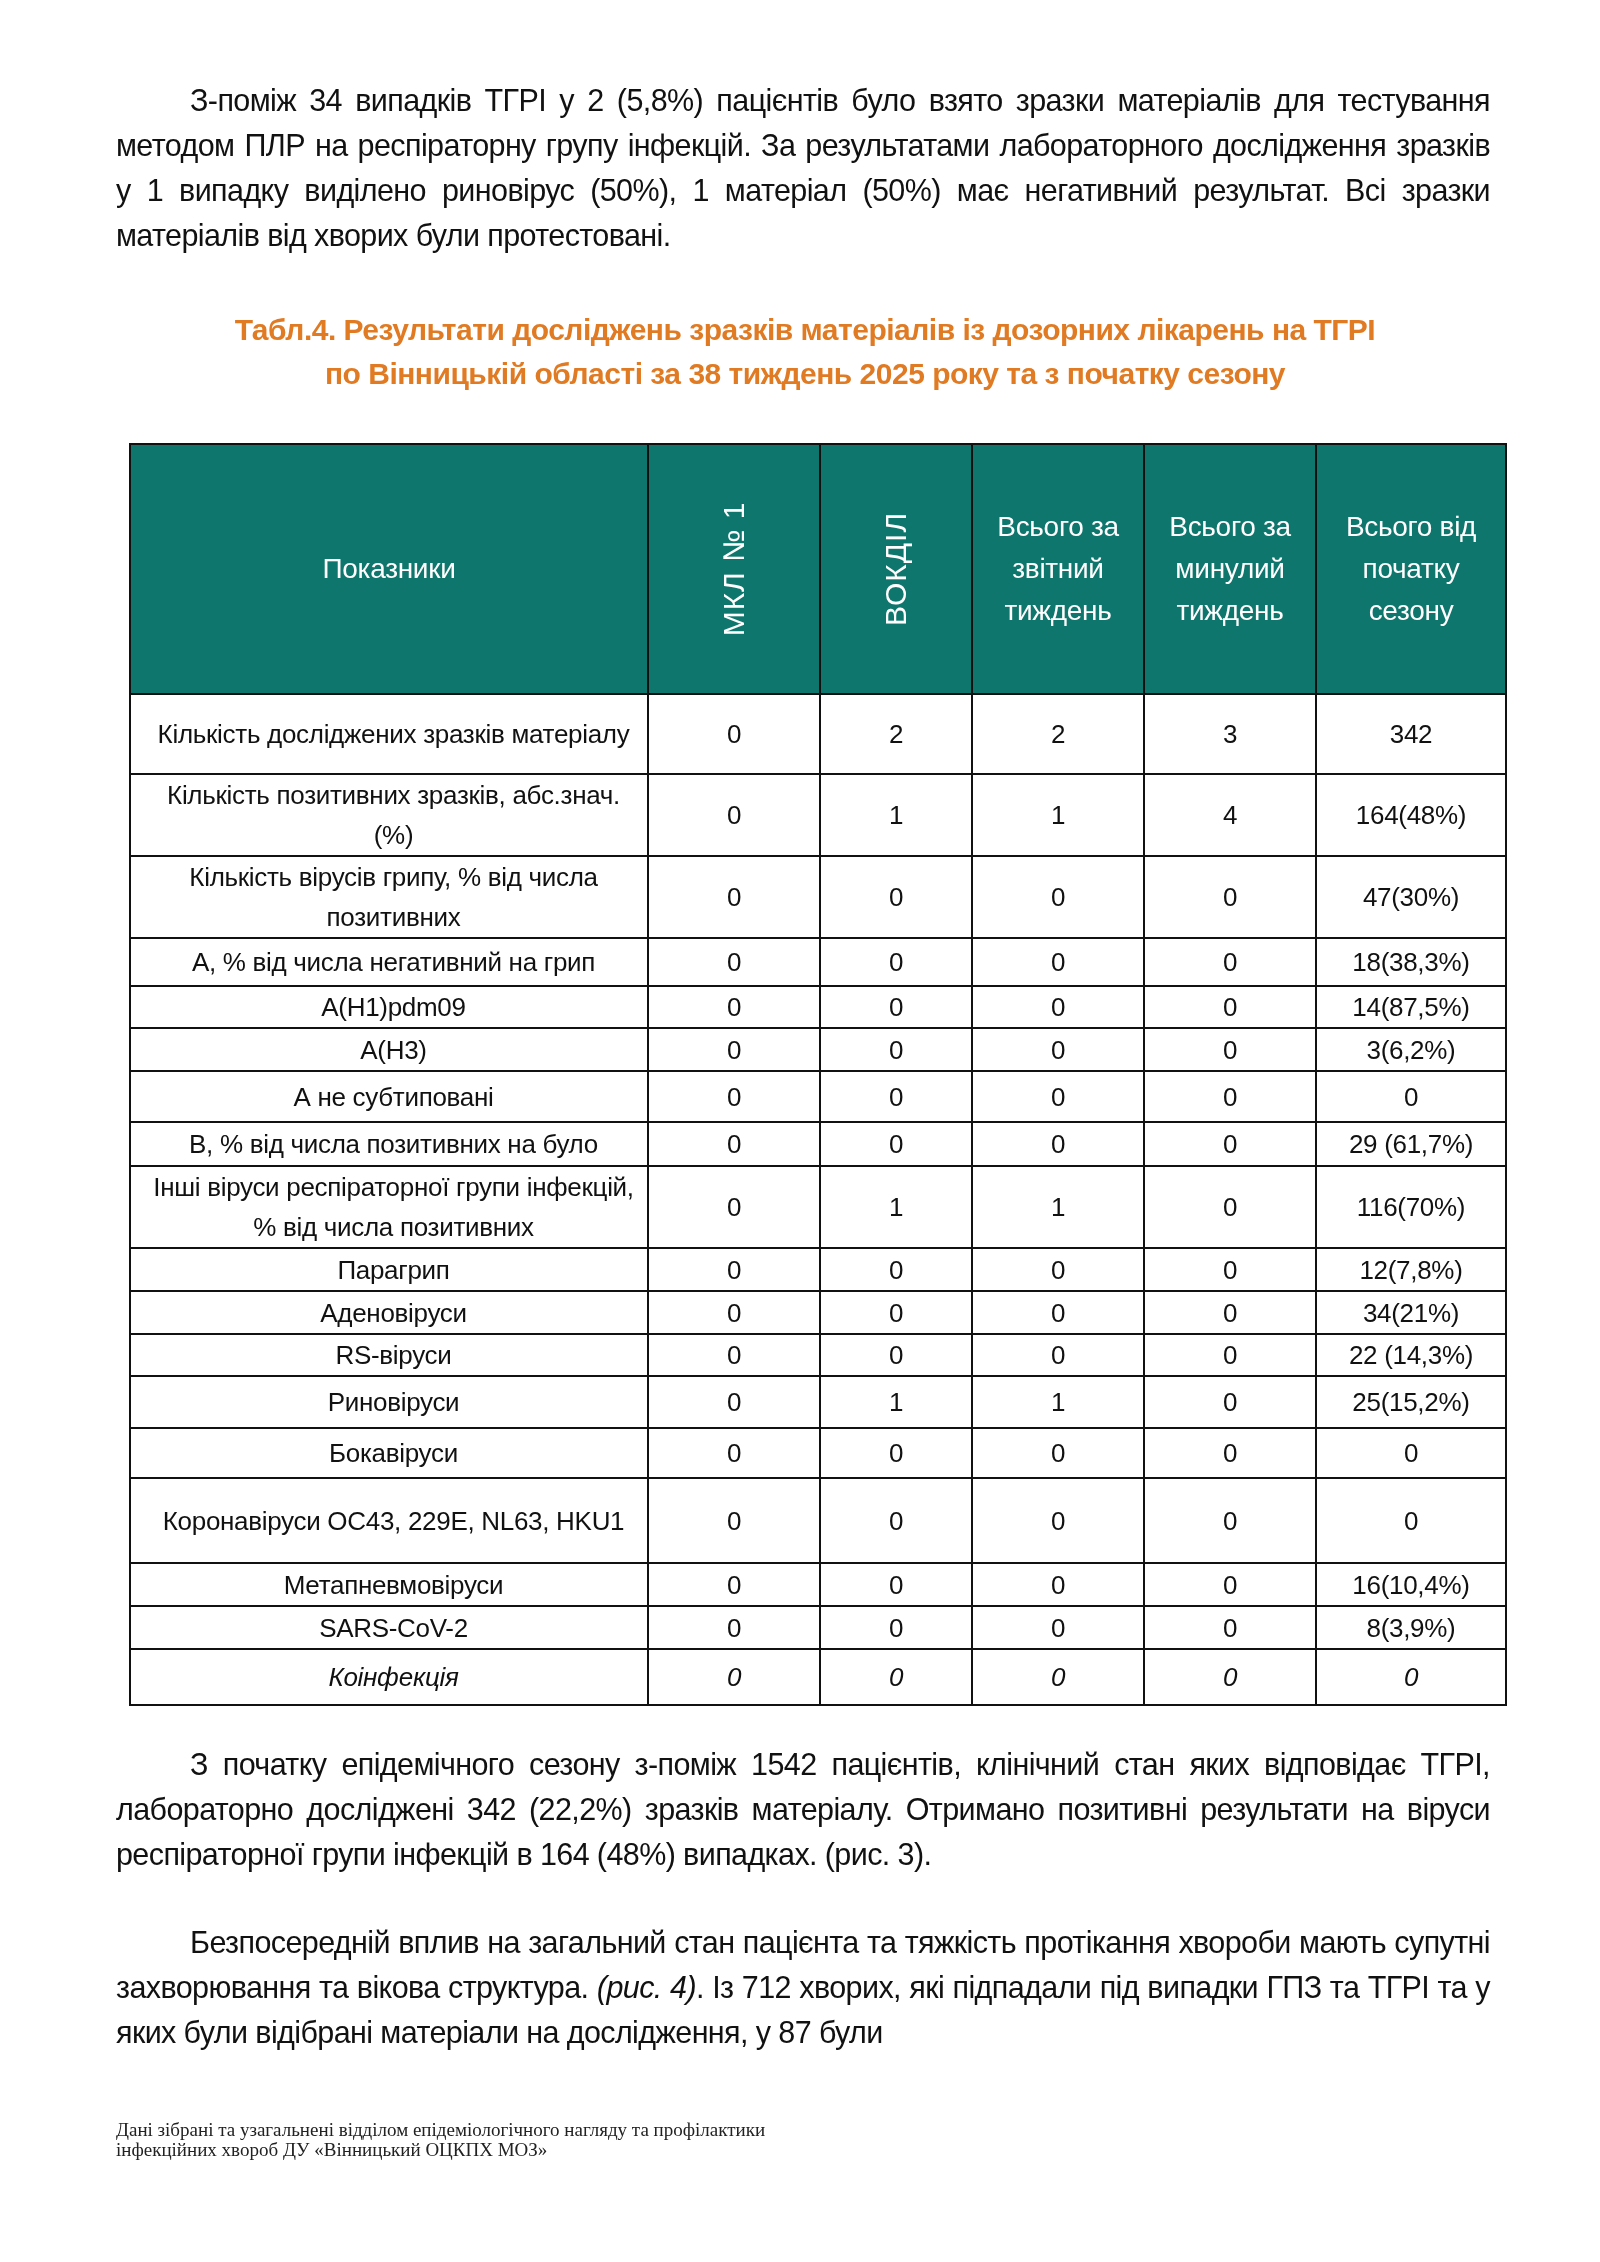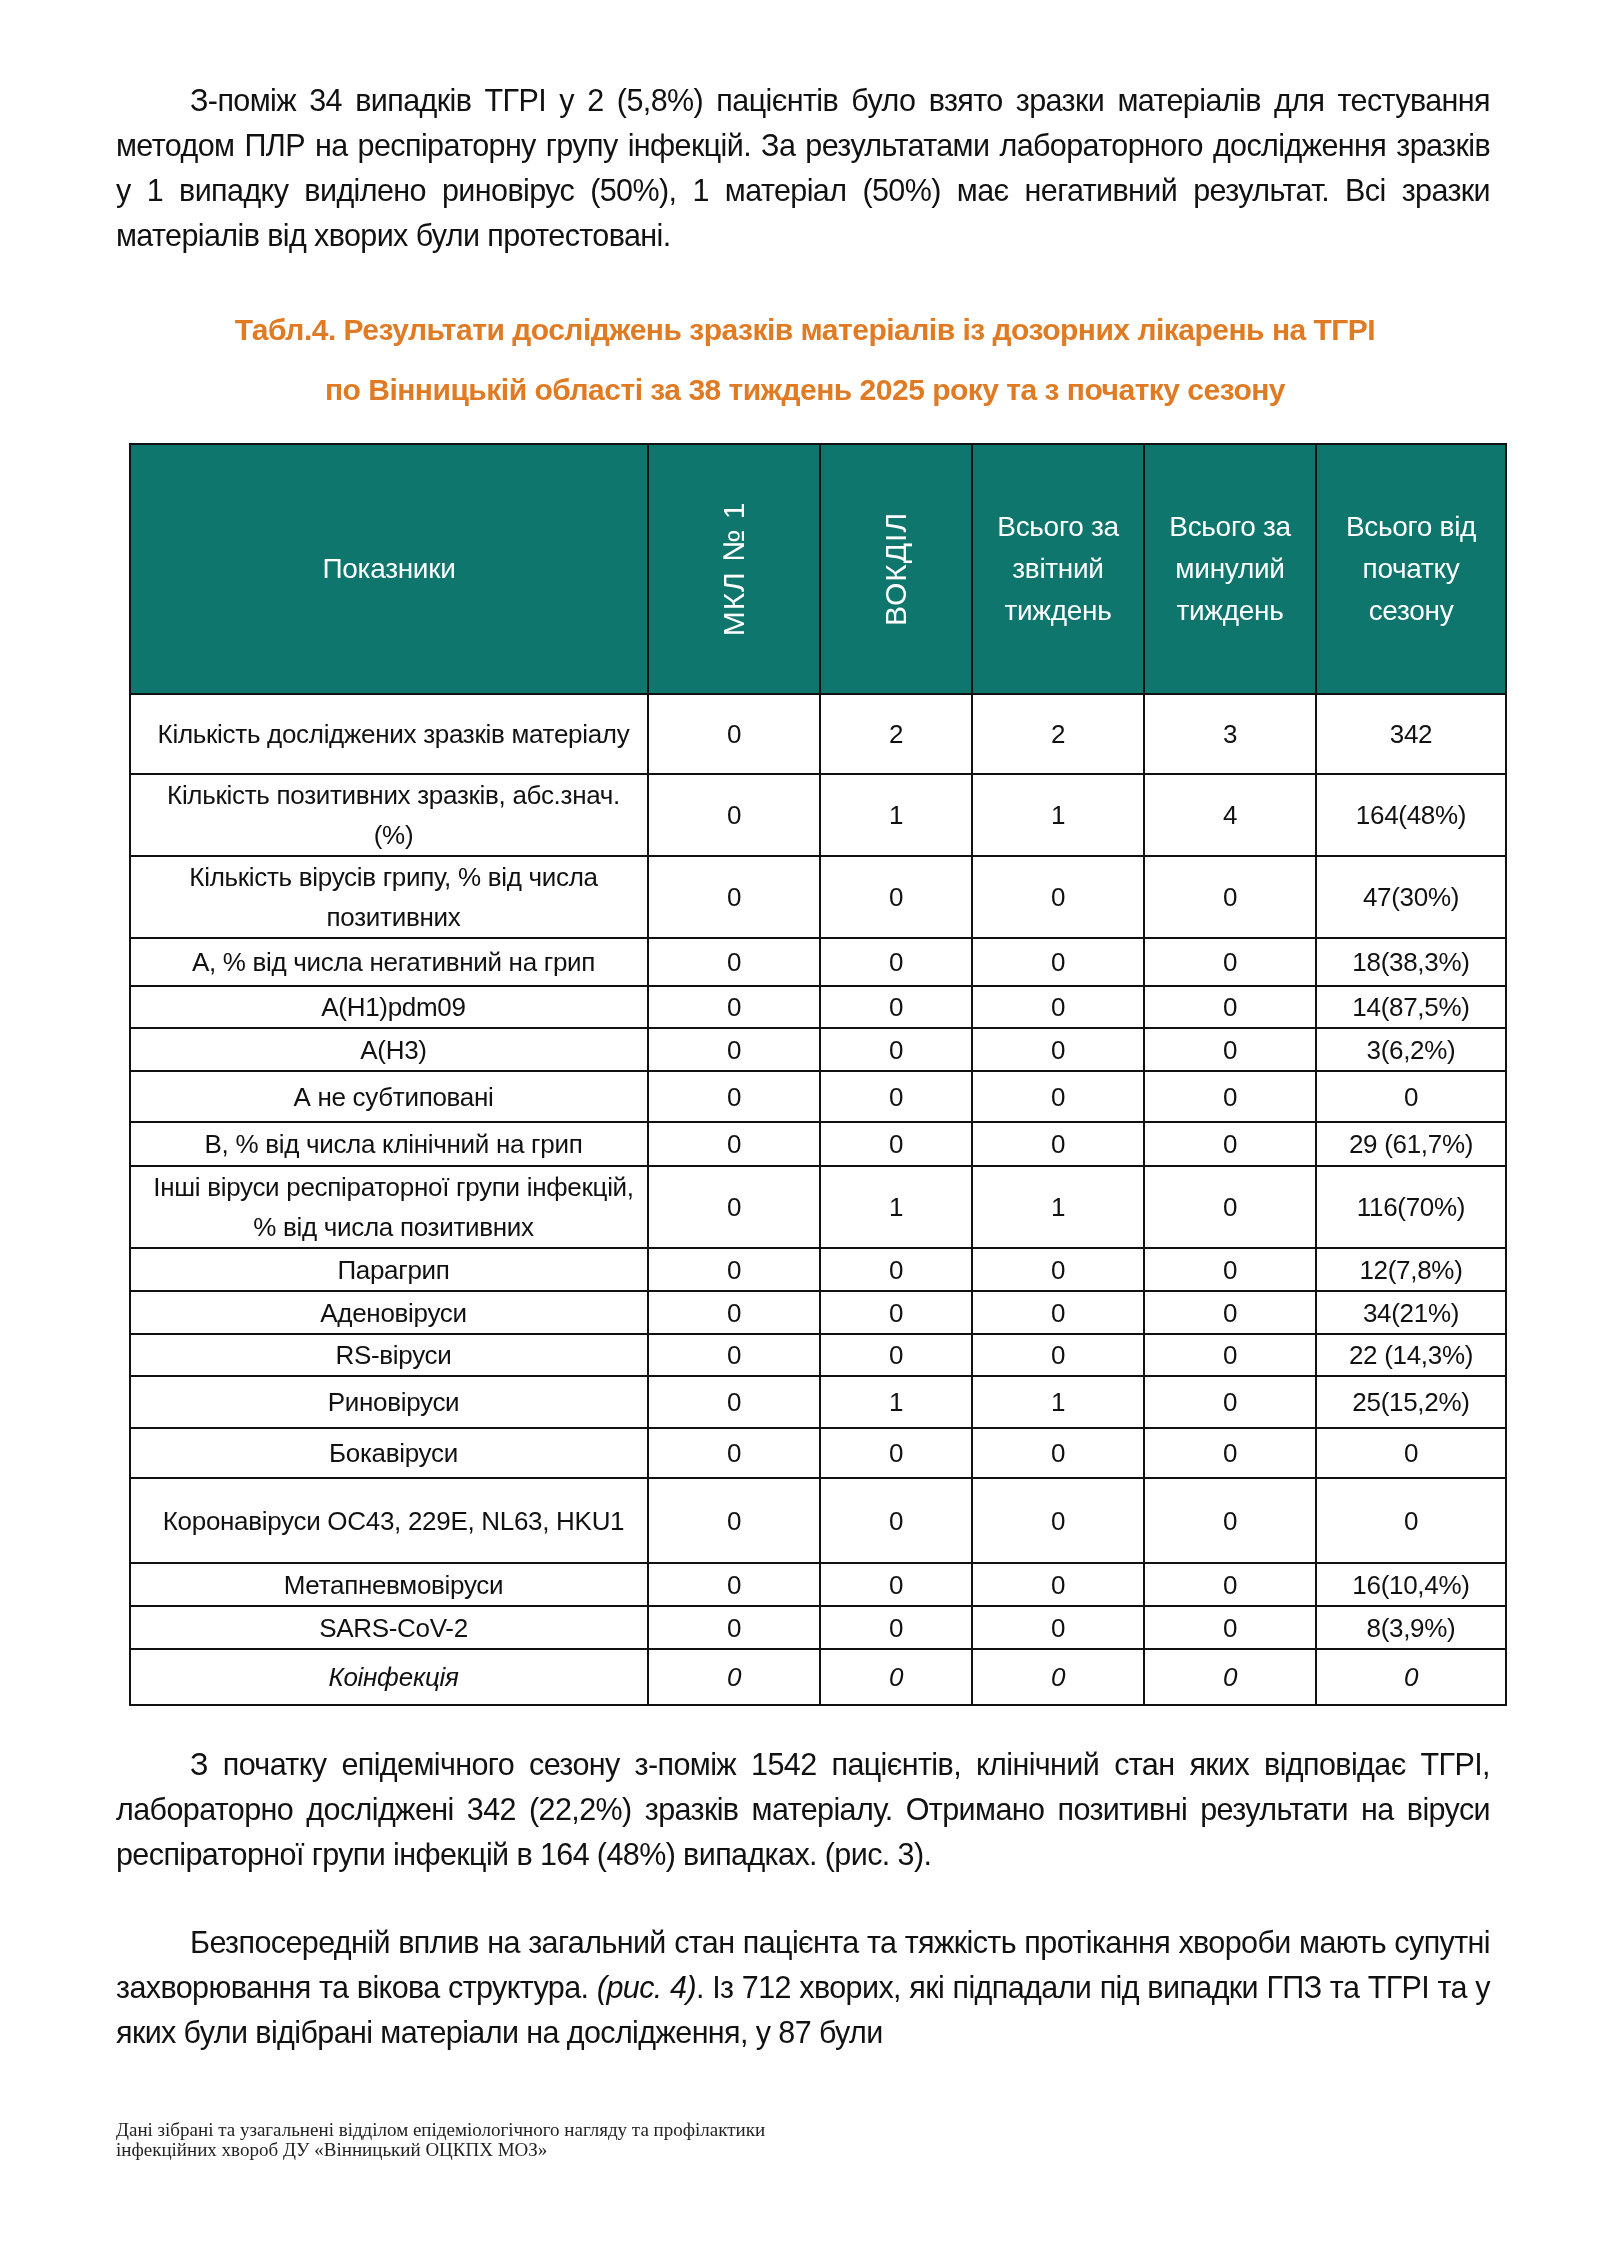--- a/index.html
+++ b/index.html
@@ -13,21 +13,21 @@
       letter-spacing: -0.6px; margin: 0;
     }
     .para .indent { display: inline-block; width: 74px; }
     #p1 { top: 78px; }
     .caption {
       position: absolute; left: 120px; width: 1370px; top: 308px;
       color: #e07b24; font-weight: bold; font-size: 30px; line-height: 44px;
       text-align: center; letter-spacing: -0.5px;
     }
     .caption div { white-space: nowrap; }
-    .caption .l2 { padding-left: 0; margin-top: 16px; }
+    .caption .l2 { padding-left: 0; }
     table.data {
       position: absolute; left: 129px; top: 443px; width: 1376px;
       border-collapse: collapse; table-layout: fixed;
       font-size: 26px; letter-spacing: -0.3px;
     }
     table.data th, table.data td { border: 2px solid #111; padding: 0; }
     table.data thead th {
       background: #0f766e; color: #ffffff; font-weight: normal;
       height: 248px; text-align: center; vertical-align: middle;
       line-height: 42px; font-size: 28px;
@@ -126,21 +126,21 @@
       </tr>
       <tr style="height: 51px;">
         <td class="label">А не субтиповані</td>
         <td>0</td>
         <td>0</td>
         <td>0</td>
         <td>0</td>
         <td>0</td>
       </tr>
       <tr style="height: 44px;">
-        <td class="label">В, % від числа клінічний на грип</td>
+        <td class="label">В, % від числа позитивних на було</td>
         <td>0</td>
         <td>0</td>
         <td>0</td>
         <td>0</td>
         <td>29 (61,7%)</td>
       </tr>
       <tr style="height: 80px;">
         <td class="label">Інші віруси респіраторної групи інфекцій, % від числа позитивних</td>
         <td>0</td>
         <td>1</td>

